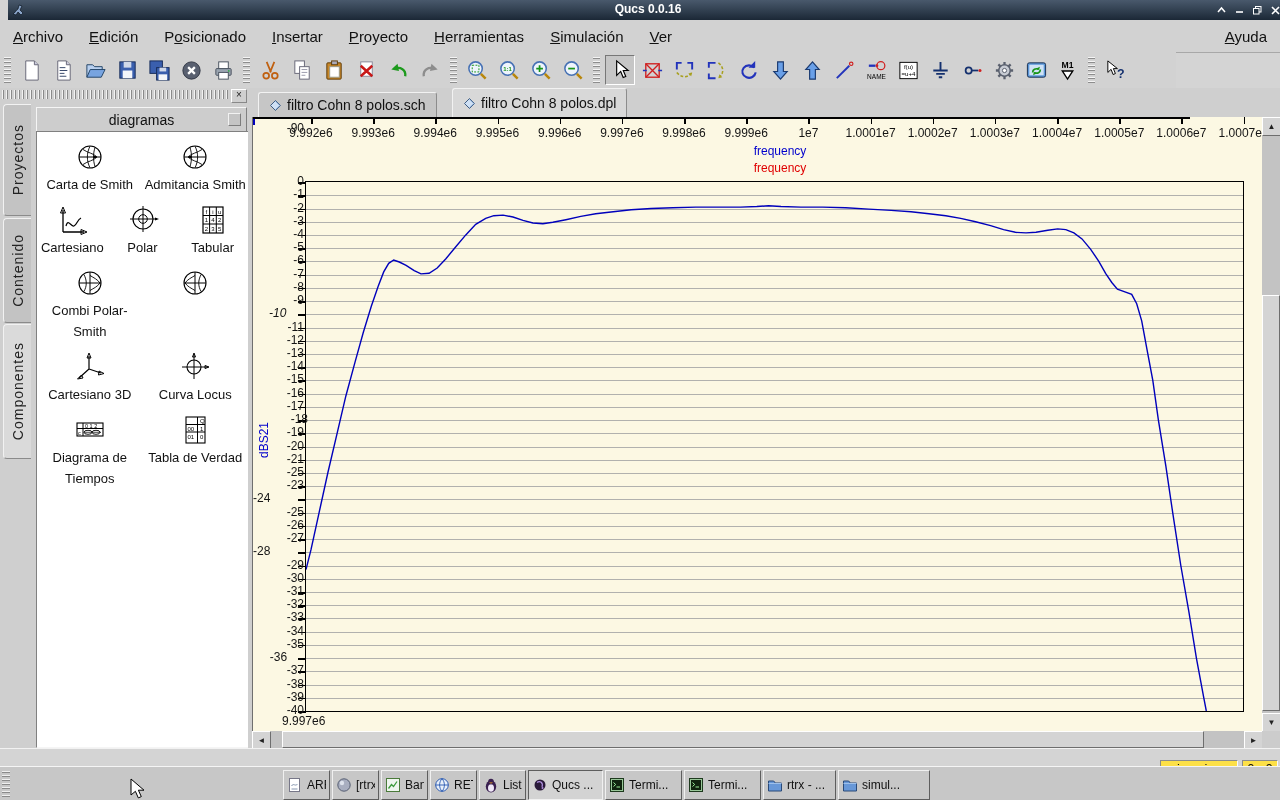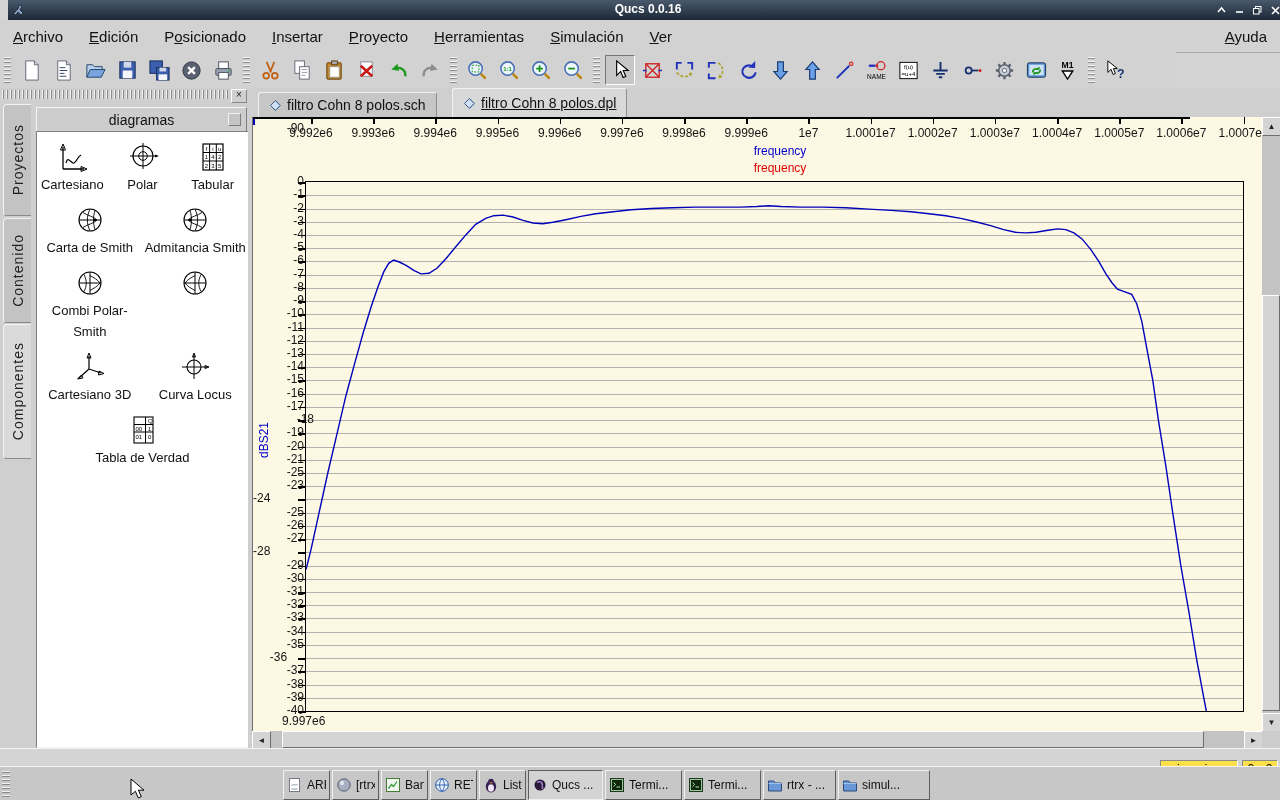--- a/index.html
+++ b/index.html
@@ -54,21 +54,21 @@
   .diag-row{display:flex;justify-content:space-evenly;margin-top:8px;}
   .diag-item{display:flex;flex-direction:column;align-items:center;color:#111;
     font-size:13px;line-height:21px;text-align:center;}
   
   #tabbar{left:252px;top:88px;width:1028px;height:29px;background:#cfcfcf;
     border-bottom:1px solid #9a9a9a;}
   .doc-tab{position:absolute;display:flex;align-items:center;gap:5px;
     font-size:14px;color:#111;padding:0 10px;background:#c6c6c6;
     border:1px solid #8c8c8c;border-bottom:none;border-top-color:#f2f2f2;
     border-left-color:#f2f2f2;border-radius:3px 3px 0 0;}
-  .doc-tab.active{background:#d8d8d8;text-decoration:underline;}
+  .doc-tab.active{background:#d8d8d8;}
   .tab-diamond{width:13px;height:13px;}
   
   #viewport{left:252px;top:117px;width:1010px;height:614px;background:#fcf8e3;
     border-left:1px solid #6f6f6f;overflow:hidden;}
   .tick-label{position:absolute;font-size:12px;color:#141414;}
   .grid-h{position:absolute;height:1px;background:#b1b1ae;}
   .tickmark{position:absolute;background:#000;}
   #lbl-dbs21{position:absolute;color:#0000cc;font-size:12px;
     writing-mode:vertical-rl;transform:rotate(180deg);}
   #lbl-freq-blue{position:absolute;color:#0000cc;font-size:12px;}
@@ -457,20 +457,44 @@
       <div class="vtab abs active" style="top: 236px; height: 133px;">
         <span>Componentes</span>
       </div>
     </div>
   <div id="combo" class="abs">
     <span>diagramas</span>
     <span id="combo-btn"></span>
   </div>
   <div id="diagram-list" class="abs">
       <div class="diag-row">
+        <div class="diag-item" style="width: 50%;">
+          <span>
+            <svg width="34" height="34" viewBox="0 0 34 34">
+              <circle cx="17" cy="17" r="11" fill="none" stroke="#000" stroke-width="1.1"></circle>
+              <path d="M6 17h22" stroke="#000"></path>
+              <path d="M10 9.5c5 3.5 10 3.5 14 7.5M10 24.5c5-3.5 10-3.5 14-7.5M17 6.2c-3.5 7-3.5 14.6 0 21.6M22 7.4c-2 6.5-2 12.7 0 19.2" fill="none" stroke="#000" stroke-width="0.9"></path>
+              <circle cx="22" cy="17" r="1.2" fill="#000"></circle>
+            </svg>
+          </span>
+          <span>Carta de Smith</span>
+        </div>
+        <div class="diag-item" style="width: 50%;">
+          <span>
+            <svg width="34" height="34" viewBox="0 0 34 34">
+              <circle cx="17" cy="17" r="11" fill="none" stroke="#000" stroke-width="1.1"></circle>
+              <path d="M6 17h22" stroke="#000"></path>
+              <path d="M24 9.5c-5 3.5-10 3.5-14 7.5M24 24.5c-5-3.5-10-3.5-14-7.5M17 6.2c3.5 7 3.5 14.6 0 21.6M12 7.4c2 6.5 2 12.7 0 19.2" fill="none" stroke="#000" stroke-width="0.9"></path>
+              <circle cx="12" cy="17" r="1.2" fill="#000"></circle>
+            </svg>
+          </span>
+          <span>Admitancia Smith</span>
+        </div>
+      </div>
+      <div class="diag-row">
         <div class="diag-item" style="width: 33%;">
           <span>
             <svg width="34" height="34" viewBox="0 0 34 34">
               <path d="M8 29V7M8 29h21" fill="none" stroke="#000" stroke-width="1.3"></path>
               <path d="M5.5 10L8 4l2.5 6z" fill="none" stroke="#000"></path>
               <path d="M26 26.5l6 2.5-6 2.5z" fill="none" stroke="#000"></path>
               <path d="M11 23c2-8 5 1 8 0s3-6 7-8" fill="none" stroke="#000" stroke-width="1.2"></path>
             </svg>
           </span>
           <span>Cartesiano</span>
@@ -505,44 +529,20 @@
             </svg>
           </span>
           <span>Tabular</span>
         </div>
       </div>
       <div class="diag-row">
         <div class="diag-item" style="width: 50%;">
           <span>
             <svg width="34" height="34" viewBox="0 0 34 34">
               <circle cx="17" cy="17" r="11" fill="none" stroke="#000" stroke-width="1.1"></circle>
-              <path d="M6 17h22" stroke="#000"></path>
-              <path d="M10 9.5c5 3.5 10 3.5 14 7.5M10 24.5c5-3.5 10-3.5 14-7.5M17 6.2c-3.5 7-3.5 14.6 0 21.6M22 7.4c-2 6.5-2 12.7 0 19.2" fill="none" stroke="#000" stroke-width="0.9"></path>
-              <circle cx="22" cy="17" r="1.2" fill="#000"></circle>
-            </svg>
-          </span>
-          <span>Carta de Smith</span>
-        </div>
-        <div class="diag-item" style="width: 50%;">
-          <span>
-            <svg width="34" height="34" viewBox="0 0 34 34">
-              <circle cx="17" cy="17" r="11" fill="none" stroke="#000" stroke-width="1.1"></circle>
-              <path d="M6 17h22" stroke="#000"></path>
-              <path d="M24 9.5c-5 3.5-10 3.5-14 7.5M24 24.5c-5-3.5-10-3.5-14-7.5M17 6.2c3.5 7 3.5 14.6 0 21.6M12 7.4c2 6.5 2 12.7 0 19.2" fill="none" stroke="#000" stroke-width="0.9"></path>
-              <circle cx="12" cy="17" r="1.2" fill="#000"></circle>
-            </svg>
-          </span>
-          <span>Admitancia Smith</span>
-        </div>
-      </div>
-      <div class="diag-row">
-        <div class="diag-item" style="width: 50%;">
-          <span>
-            <svg width="34" height="34" viewBox="0 0 34 34">
-              <circle cx="17" cy="17" r="11" fill="none" stroke="#000" stroke-width="1.1"></circle>
               <path d="M6 17h22M17 6v22" stroke="#000"></path>
               <path d="M17 9.5c4 2.5 7 3.5 10 7.5M17 24.5c4-2.5 7-3.5 10-7.5M11 8.7c3 5.5 3 11.5 0 16.6" fill="none" stroke="#000" stroke-width="0.9"></path>
             </svg>
           </span>
           <span>Combi Polar-Smith</span>
         </div>
         <div class="diag-item" style="width: 50%;">
           <span>
             <svg width="34" height="34" viewBox="0 0 34 34">
               <circle cx="17" cy="17" r="11" fill="none" stroke="#000" stroke-width="1.1"></circle>
@@ -570,20 +570,36 @@
               <circle cx="16" cy="17" r="7" fill="none" stroke="#000" stroke-width="1.1"></circle>
               <path d="M16 5v24M4 17h25" stroke="#000"></path>
               <path d="M14.5 7L16 3l1.5 4z" fill="none" stroke="#000"></path>
               <path d="M27 15.5l4 1.5-4 1.5z" fill="none" stroke="#000"></path>
             </svg>
           </span>
           <span>Curva Locus</span>
         </div>
       </div>
       <div class="diag-row">
+        <div class="diag-item" style="width: 50%;">
+          <span>
+            <svg width="34" height="34" viewBox="0 0 34 34">
+              <rect x="4" y="10" width="26" height="13" fill="none" stroke="#000" stroke-width="1.1"></rect>
+              <path d="M4 15.5h26M10 10v13" stroke="#000"></path>
+              <g font-size="5.5" fill="#000">
+                <text x="12" y="14.6">0 1 2</text>
+                <text x="5" y="21.5">c</text>
+              </g>
+              <ellipse cx="15" cy="19.3" rx="4" ry="2" fill="none" stroke="#000" stroke-width="0.9"></ellipse>
+              <ellipse cx="23" cy="19.3" rx="4" ry="2" fill="none" stroke="#000" stroke-width="0.9"></ellipse>
+              <path d="M11 19.3h17" stroke="#000" stroke-width="0.7"></path>
+            </svg>
+          </span>
+          <span>Diagrama de Tiempos</span>
+        </div>
         <div class="diag-item" style="width: 50%;">
           <span>
             <svg width="34" height="34" viewBox="0 0 34 34">
               <rect x="8" y="4" width="19" height="26" fill="#fff" stroke="#000" stroke-width="1.1"></rect>
               <path d="M8 11.5h19M8 19h19M19.5 4v26" stroke="#000"></path>
               <g font-size="6" fill="#000">
                 <text x="22" y="10">Q</text>
                 <text x="9.5" y="17.5">00</text>
                 <text x="22" y="17.5">1</text>
                 <text x="9.5" y="25.5">01</text>
@@ -685,21 +701,21 @@
       <div class="tickmark" style="left: 45px; top: 157.6px; width: 8px; height: 1.5px;"></div>
       <div class="tick-label" style="left: 0px; top: 149.6px; width: 51px; text-align: right;">-7</div>
       <div class="grid-h" style="left: 53px; top: 170.8px; width: 937px;"></div>
       <div class="tickmark" style="left: 45px; top: 170.8px; width: 8px; height: 1.5px;"></div>
       <div class="tick-label" style="left: 0px; top: 162.8px; width: 51px; text-align: right;">-8</div>
       <div class="grid-h" style="left: 53px; top: 184px; width: 937px;"></div>
       <div class="tickmark" style="left: 45px; top: 184px; width: 8px; height: 1.5px;"></div>
       <div class="tick-label" style="left: 0px; top: 176px; width: 51px; text-align: right;">-9</div>
       <div class="grid-h" style="left: 53px; top: 197.3px; width: 937px;"></div>
       <div class="tickmark" style="left: 45px; top: 197.3px; width: 8px; height: 1.5px;"></div>
-      <div class="tick-label" style="left: 0px; top: 189.3px; width: 51px; text-align: right;">-10</div>
+      <div class="tick-label" style="left: 16px; top: 189.3px; width: 51px; text-align: left; font-style: italic;">-10</div>
       <div class="grid-h" style="left: 53px; top: 210.5px; width: 937px;"></div>
       <div class="tickmark" style="left: 45px; top: 210.5px; width: 8px; height: 1.5px;"></div>
       <div class="tick-label" style="left: 0px; top: 202.5px; width: 51px; text-align: right;">-11</div>
       <div class="grid-h" style="left: 53px; top: 223.7px; width: 937px;"></div>
       <div class="tickmark" style="left: 45px; top: 223.7px; width: 8px; height: 1.5px;"></div>
       <div class="tick-label" style="left: 0px; top: 215.7px; width: 51px; text-align: right;">-12</div>
       <div class="grid-h" style="left: 53px; top: 236.9px; width: 937px;"></div>
       <div class="tickmark" style="left: 45px; top: 236.9px; width: 8px; height: 1.5px;"></div>
       <div class="tick-label" style="left: 0px; top: 228.9px; width: 51px; text-align: right;">-13</div>
       <div class="grid-h" style="left: 53px; top: 250.2px; width: 937px;"></div>
@@ -709,21 +725,21 @@
       <div class="tickmark" style="left: 45px; top: 263.4px; width: 8px; height: 1.5px;"></div>
       <div class="tick-label" style="left: 0px; top: 255.4px; width: 51px; text-align: right;">-15</div>
       <div class="grid-h" style="left: 53px; top: 276.6px; width: 937px;"></div>
       <div class="tickmark" style="left: 45px; top: 276.6px; width: 8px; height: 1.5px;"></div>
       <div class="tick-label" style="left: 0px; top: 268.6px; width: 51px; text-align: right;">-16</div>
       <div class="grid-h" style="left: 53px; top: 289.8px; width: 937px;"></div>
       <div class="tickmark" style="left: 45px; top: 289.8px; width: 8px; height: 1.5px;"></div>
       <div class="tick-label" style="left: 0px; top: 281.8px; width: 51px; text-align: right;">-17</div>
       <div class="grid-h" style="left: 53px; top: 303px; width: 937px;"></div>
       <div class="tickmark" style="left: 45px; top: 303px; width: 8px; height: 1.5px;"></div>
-      <div class="tick-label" style="left: 10px; top: 295px; width: 51px; text-align: right;">-18</div>
+      <div class="tick-label" style="left: 4px; top: 295px; width: 51px; text-align: right;">-18</div>
       <div class="grid-h" style="left: 53px; top: 316.3px; width: 937px;"></div>
       <div class="tickmark" style="left: 45px; top: 316.3px; width: 8px; height: 1.5px;"></div>
       <div class="tick-label" style="left: 0px; top: 308.3px; width: 51px; text-align: right;">-19</div>
       <div class="grid-h" style="left: 53px; top: 329.5px; width: 937px;"></div>
       <div class="tickmark" style="left: 45px; top: 329.5px; width: 8px; height: 1.5px;"></div>
       <div class="tick-label" style="left: 0px; top: 321.5px; width: 51px; text-align: right;">-20</div>
       <div class="grid-h" style="left: 53px; top: 342.7px; width: 937px;"></div>
       <div class="tickmark" style="left: 45px; top: 342.7px; width: 8px; height: 1.5px;"></div>
       <div class="tick-label" style="left: 0px; top: 334.7px; width: 51px; text-align: right;">-21</div>
       <div class="grid-h" style="left: 53px; top: 355.9px; width: 937px;"></div>

